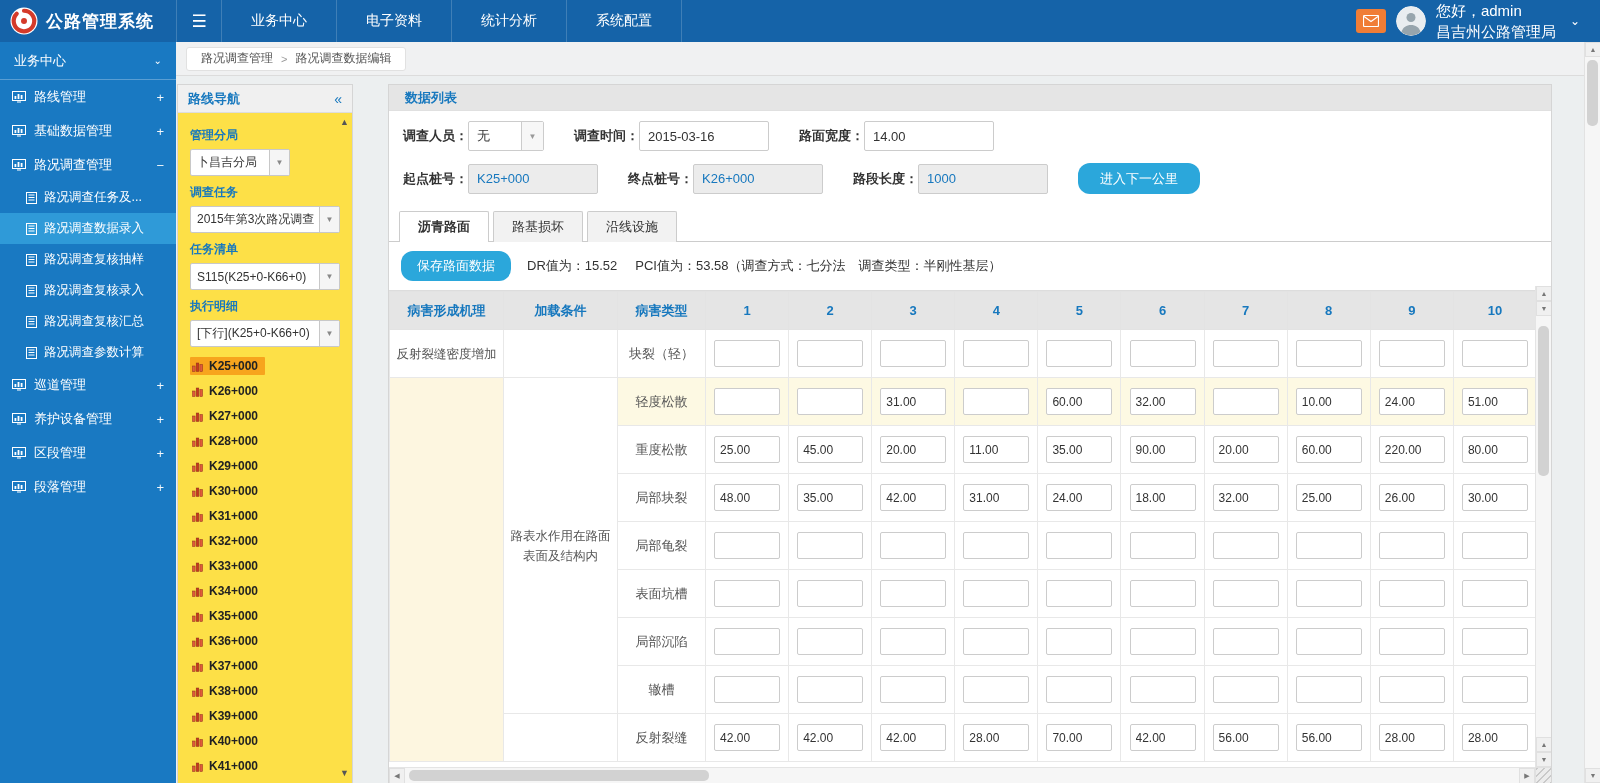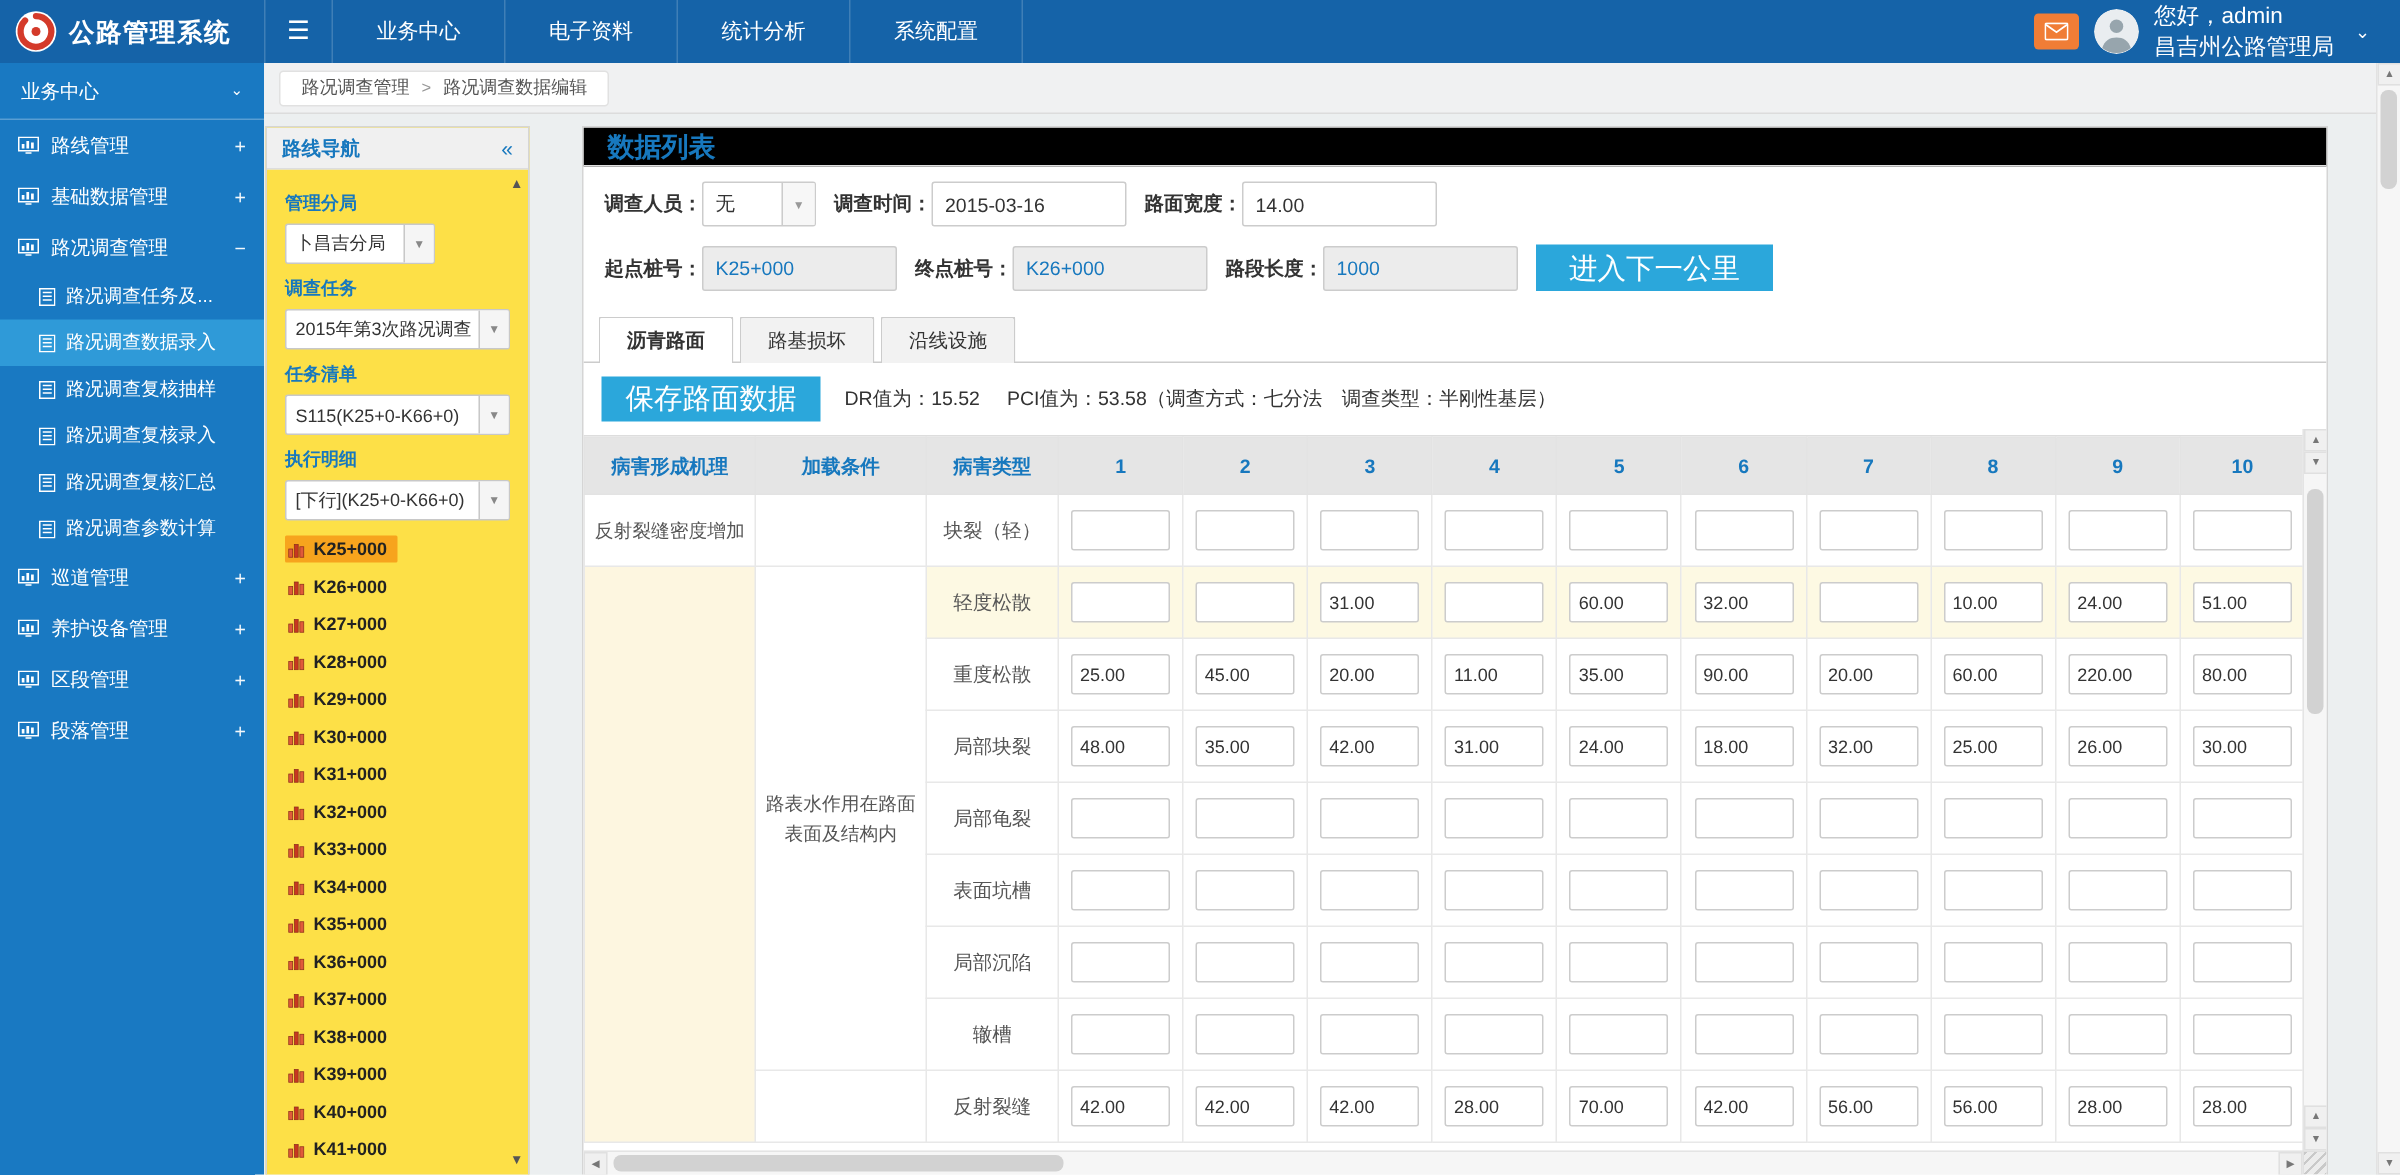--- a/index.html
+++ b/index.html
@@ -57,35 +57,35 @@
   .np-select.narrow { width:100px; }
   .np-stations { margin-top:6px; }
   .np-station { height:25px; display:flex; align-items:center; font-size:12px; font-weight:bold; color:#222; cursor:pointer; }
   .np-station .hl { display:flex; align-items:center; gap:5px; padding:2px 7px 2px 2px; border-radius:1px; }
   .np-station.active .hl { background:#f7a41d; }
   .np-arrow { position:absolute; right:3px; font-size:9px; color:#555; cursor:pointer; }
 
   
   .main { position:absolute; left:388px; top:84px; width:1164px; bottom:0; background:#fff;
           border:1px solid #d5d5d5; border-bottom:none; overflow:hidden; z-index:10; }
-  .m-title { height:26px; background:#000000; border-bottom:1px solid #e0e0e0; display:flex;
-             align-items:center; padding:0 16px; color:#1778be; font-weight:bold; font-size:18px; }
+  .m-title { height:26px; background:#e5e5e5; border-bottom:1px solid #e0e0e0; display:flex;
+             align-items:center; padding:0 16px; color:#1778be; font-weight:bold; font-size:13px; }
   .m-form { padding:10px 14px 2px 14px; }
   .f-row { display:flex; align-items:center; margin-bottom:12px; }
-  .f-group { display:flex; align-items:center; margin-right:12px; }
+  .f-group { display:flex; align-items:center; margin-right:30px; }
   .f-label { font-size:13px; color:#333; font-weight:bold; white-space:nowrap; }
   .f-input { height:30px; border:1px solid #ccc; border-radius:2px; font-size:13px; color:#333;
              padding:0 8px; width:130px; font-family:inherit; background:#fff; }
   .f-input.ro { background:#ececec; color:#1778be; }
   .f-select { width:76px; height:30px; border:1px solid #ccc; border-radius:2px; background:#fff;
               display:flex; align-items:center; cursor:pointer; }
   .f-select .val { flex:1; padding:0 8px; font-size:13px; color:#333; }
   .f-select .arrow-box { width:22px; align-self:stretch; border-left:1px solid #ccc; background:#f7f7f7;
                          display:flex; align-items:center; justify-content:center; color:#999; font-size:8px; }
-  .btn-blue { height:31px; background:#2ba7db; color:#fff; border:none; border-radius:0; font-size:19px;
+  .btn-blue { height:31px; background:#2ba7db; color:#fff; border:none; border-radius:12px; font-size:13px;
               padding:0 22px; cursor:pointer; font-family:Liberation Mono, monospace; white-space:nowrap; }
   .m-tabs { display:flex; border-bottom:1px solid #ccc; padding-left:10px; margin-top:2px; }
   .m-tab { height:31px; display:flex; align-items:center; padding:0 18px; font-size:13px; color:#333;
            background:#f2f2f2; border:1px solid #ccc; border-bottom:none; margin-right:4px;
            border-radius:2px 2px 0 0; cursor:pointer; position:relative; top:1px; }
   .m-tab.active { background:#fff; font-weight:bold; }
   .m-toolbar { display:flex; align-items:center; padding:9px 12px; border-bottom:1px solid #ddd; gap:16px; }
   .m-stats { font-size:13px; color:#333; display:flex; gap:18px; white-space:nowrap; }
 
   

